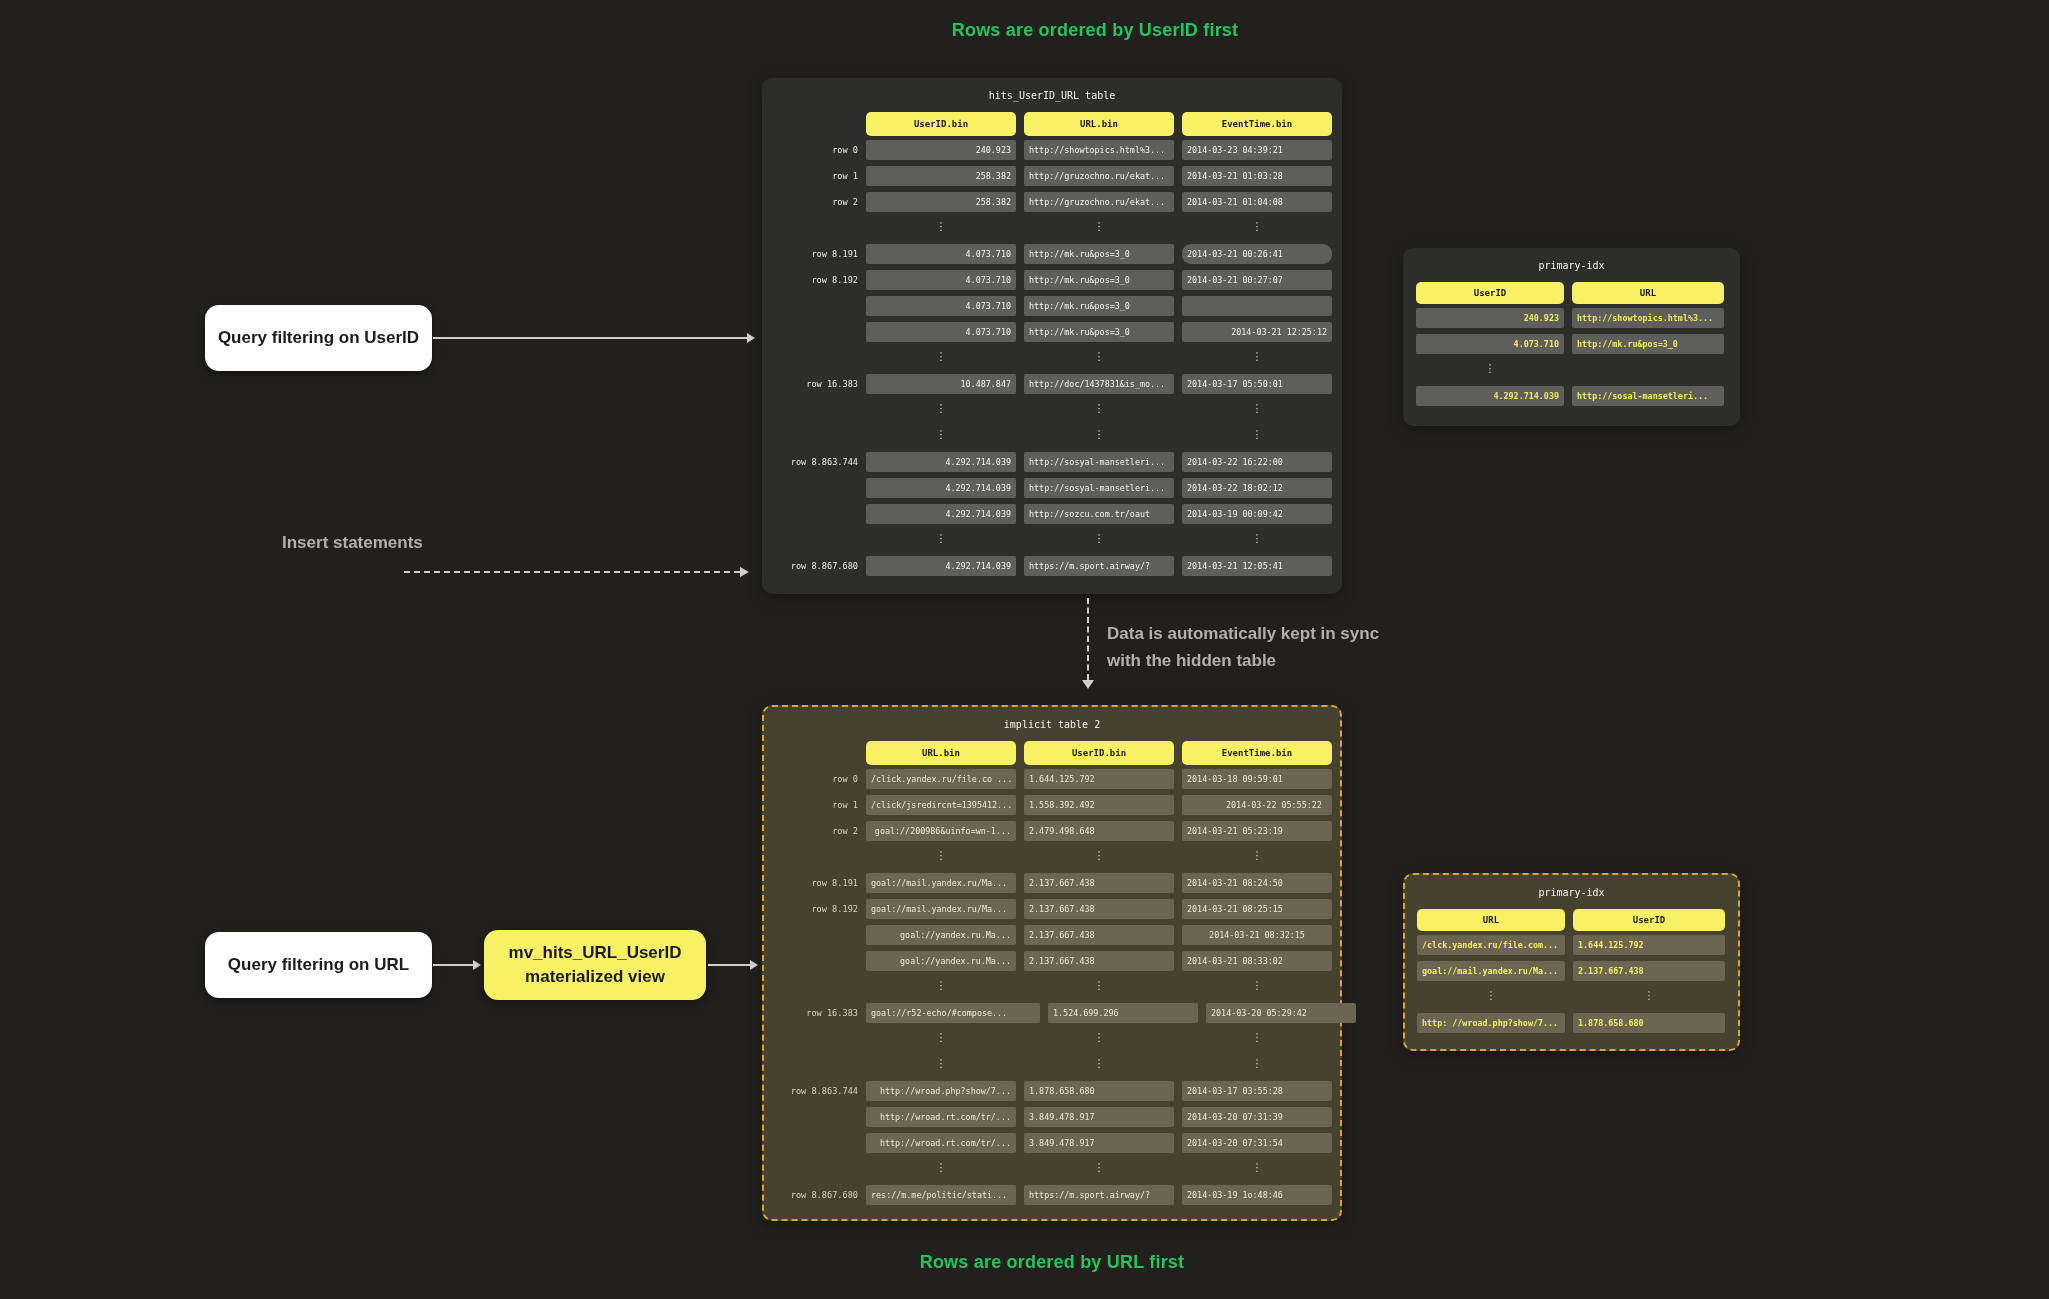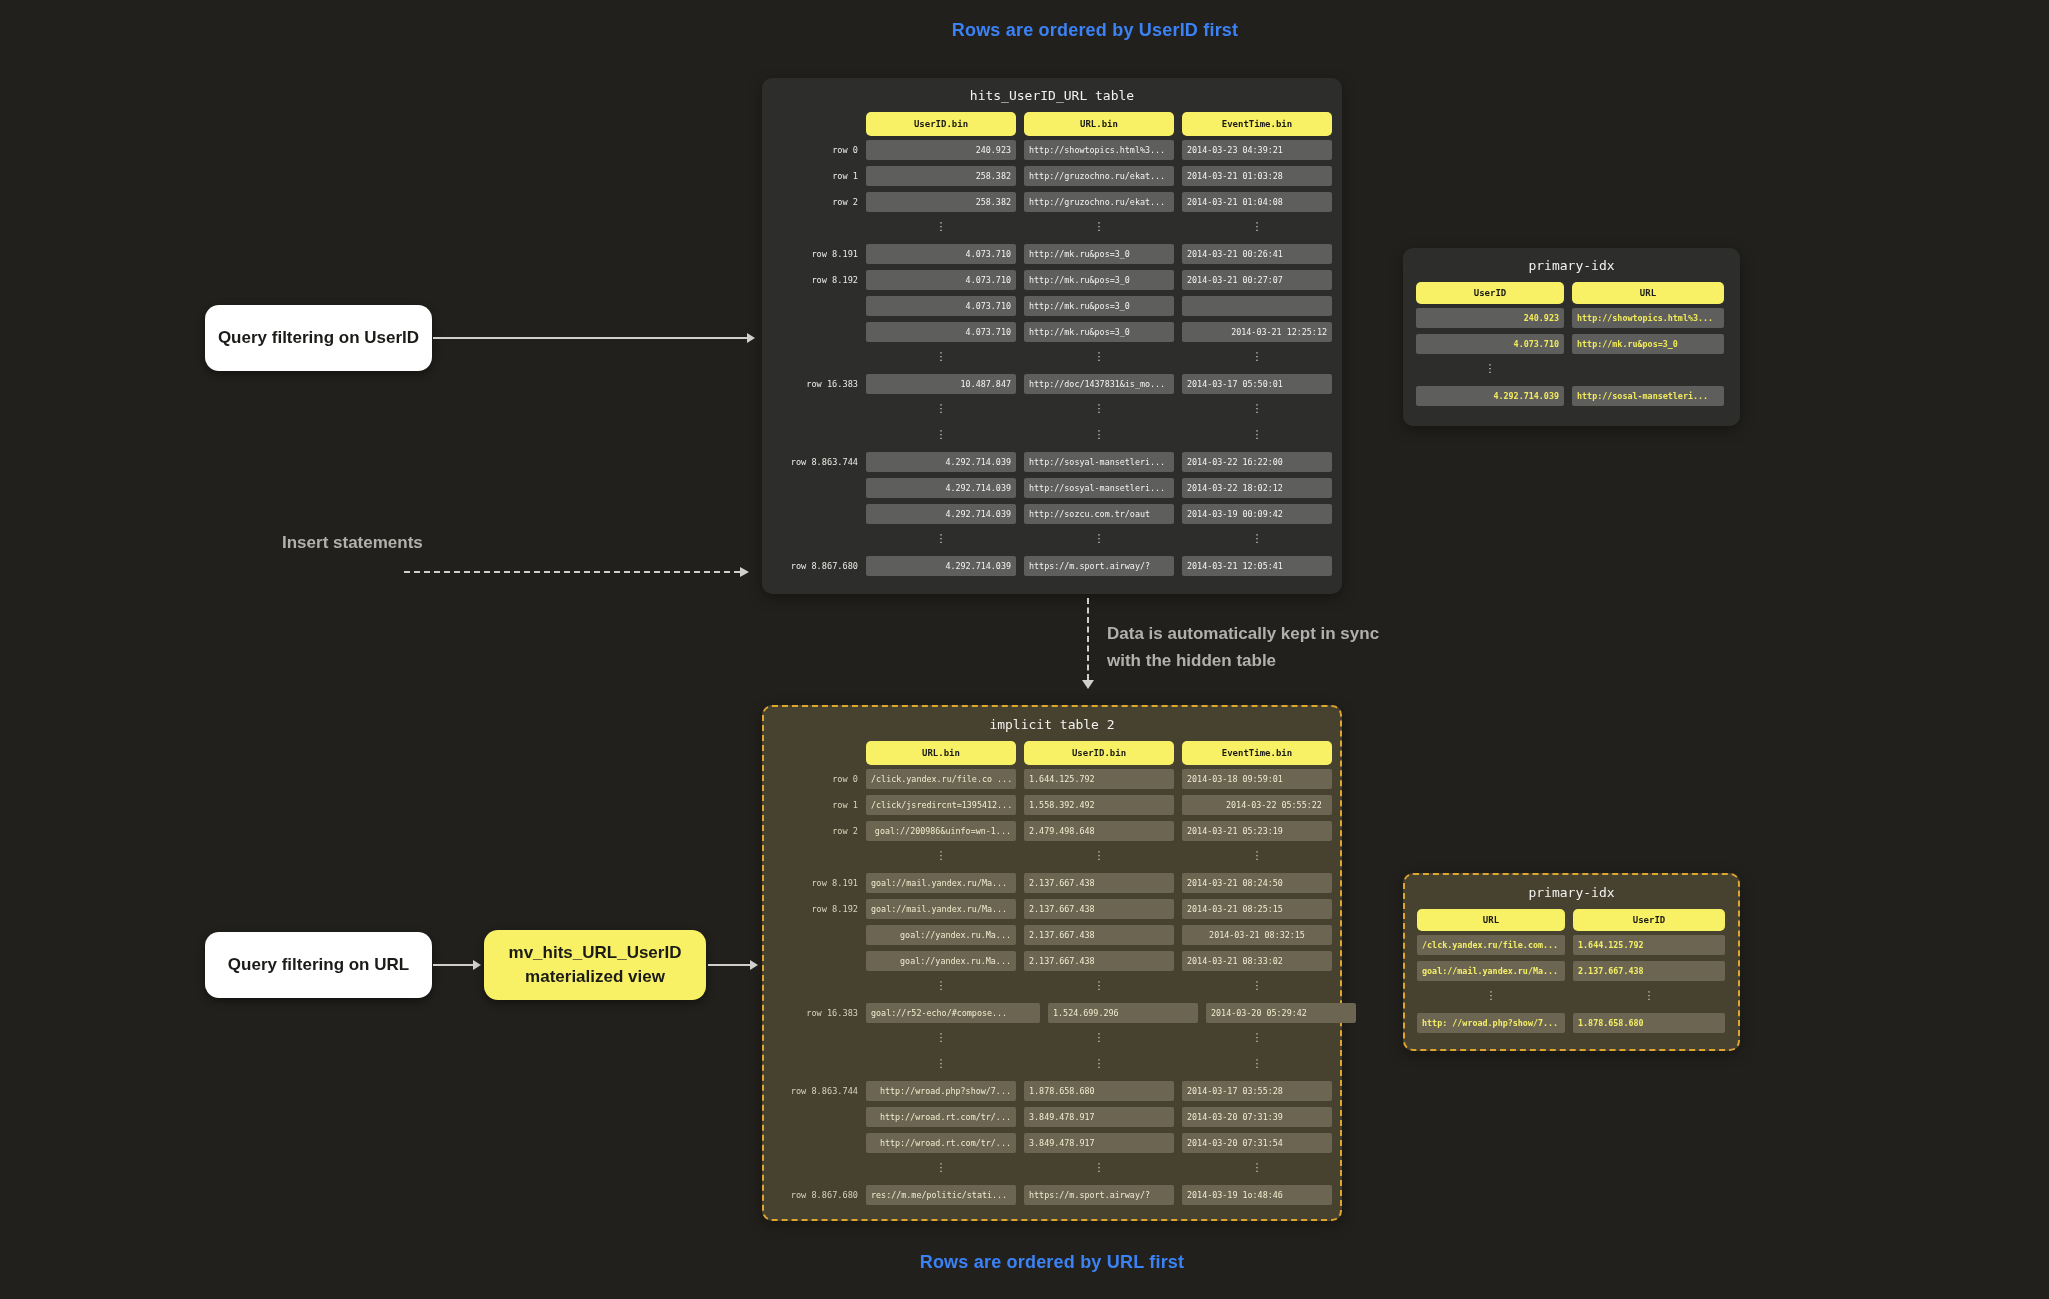--- a/index.html
+++ b/index.html
@@ -1,29 +1,29 @@
 <!DOCTYPE html>
 <html style="--bg: #21201c; --panel_dark: #2d2d2b; --cell_dark: #5e5e5c; --yellow: #f8f166; --yellow_text: #f1ea5c; --panel_olive: #474130; --cell_olive: #6b6552; --text_cream: #f0ecce; --label_cream: #d8d2b8; --border_gold: #dfa62f; --gray_label: #b2b0ac; --arrow: #d0cfcc;"><head>
 <meta charset="utf-8">
 <style>
   html,body{margin:0;padding:0;background:#21201c;}
   .stage{position:relative;width:2049px;height:1299px;overflow:hidden;
          font-family:"Liberation Sans",sans-serif;background:#21201c;}
 
-  .h1{position:absolute;font-weight:bold;font-size:18px;color:#3b82f6;
+  .h1{position:absolute;font-weight:bold;font-size:18px;color:#22c55e;
       text-align:center;letter-spacing:.2px;}
 
   .panel{position:absolute;border-radius:10px;box-sizing:border-box;
          padding:0 10px;box-shadow:0 4px 14px rgba(0,0,0,.35);}
   .panel.dark{background:var(--panel_dark);}
   .panel.olive{background:var(--panel_olive);border:2px dashed var(--border_gold);padding:0 8px;}
   .panel.idx{padding:0 13px;}
   .panel.idx.olive{padding:0 12px;}
 
-  .tbl-title{font-family:"DejaVu Sans Mono",monospace;font-size:13px;color:#f2f2f0;
+  .tbl-title{font-family:"DejaVu Sans Mono",monospace;font-size:10px;color:#f2f2f0;
              text-align:center;margin:11px 0 9px;height:14px;line-height:14px;}
 
   .trow{display:flex;gap:8px;margin-bottom:6px;align-items:center;}
   .trow.hdr{margin-bottom:4px;}
 
   .hcell{height:24px;line-height:24px;border-radius:5px;background:var(--yellow);
          color:#1b1b16;font-family:"DejaVu Sans Mono",monospace;font-size:9px;
          font-weight:bold;text-align:center;flex:none;box-sizing:border-box;}
   .idx .hcell{height:22px;line-height:22px;}
 
@@ -104,21 +104,21 @@
       <div class="trow">
         <div class="rlabel"></div>
         <div class="dcell" style="width: 150px;">⋮</div>
         <div class="dcell" style="width: 150px;">⋮</div>
         <div class="dcell" style="width: 150px;">⋮</div>
       </div>
       <div class="trow">
         <div class="rlabel">row 8.191</div>
         <div class="cell" style="width: 150px; text-align: right;">4.073.710</div>
         <div class="cell" style="width: 150px; text-align: left;">http://mk.ru&amp;pos=3_0</div>
-        <div class="cell" style="width: 150px; text-align: left;">2014-03-21 00:26:41</div>
+        <div class="cell" style="width: 150px; text-align: left; border-radius: 9px;">2014-03-21 00:26:41</div>
       </div>
       <div class="trow">
         <div class="rlabel">row 8.192</div>
         <div class="cell" style="width: 150px; text-align: right;">4.073.710</div>
         <div class="cell" style="width: 150px; text-align: left;">http://mk.ru&amp;pos=3_0</div>
         <div class="cell" style="width: 150px; text-align: left;">2014-03-21 00:27:07</div>
       </div>
       <div class="trow">
         <div class="rlabel"></div>
         <div class="cell" style="width: 150px; text-align: right;">4.073.710</div>

